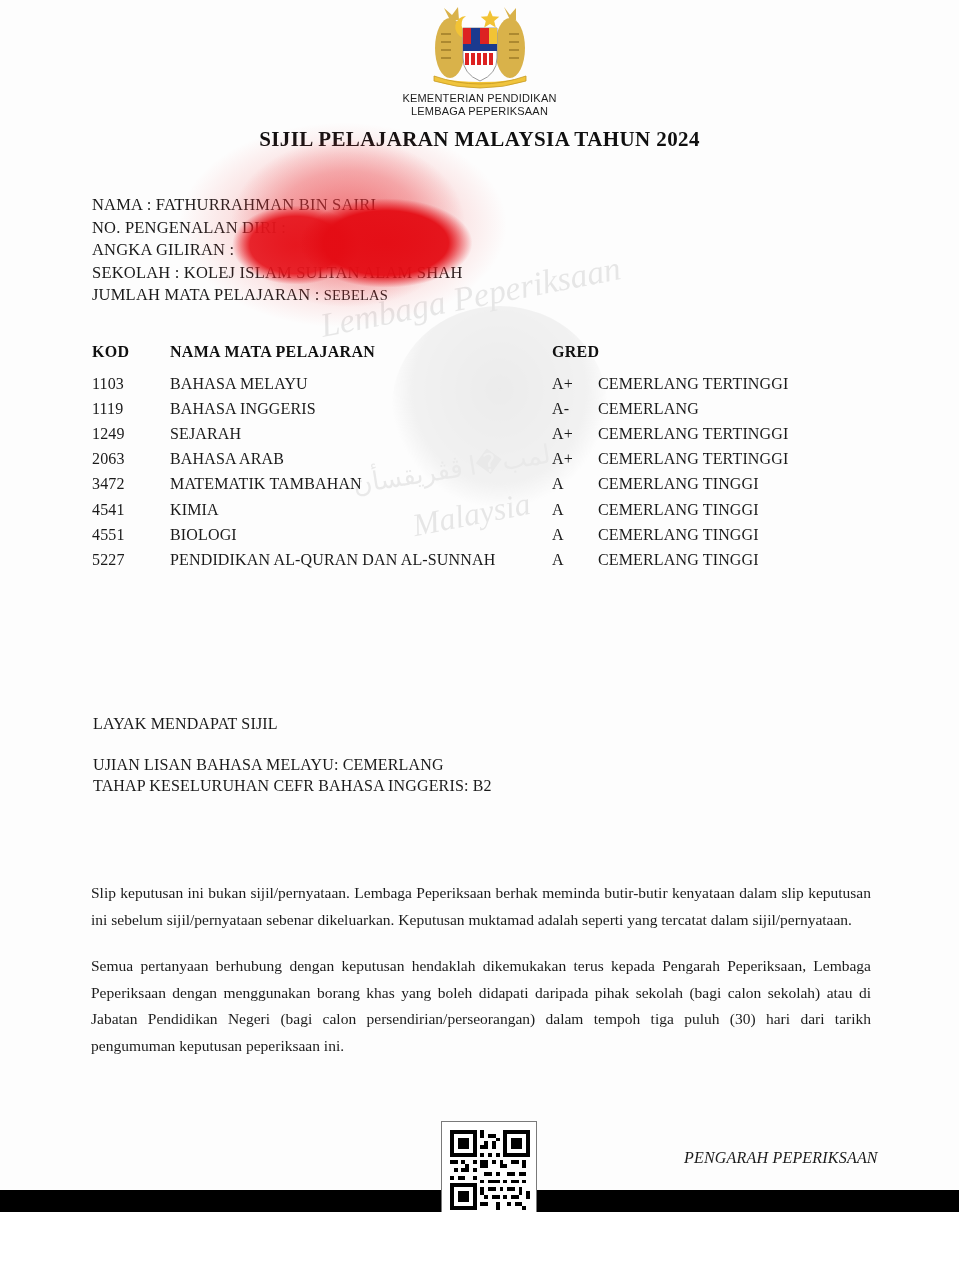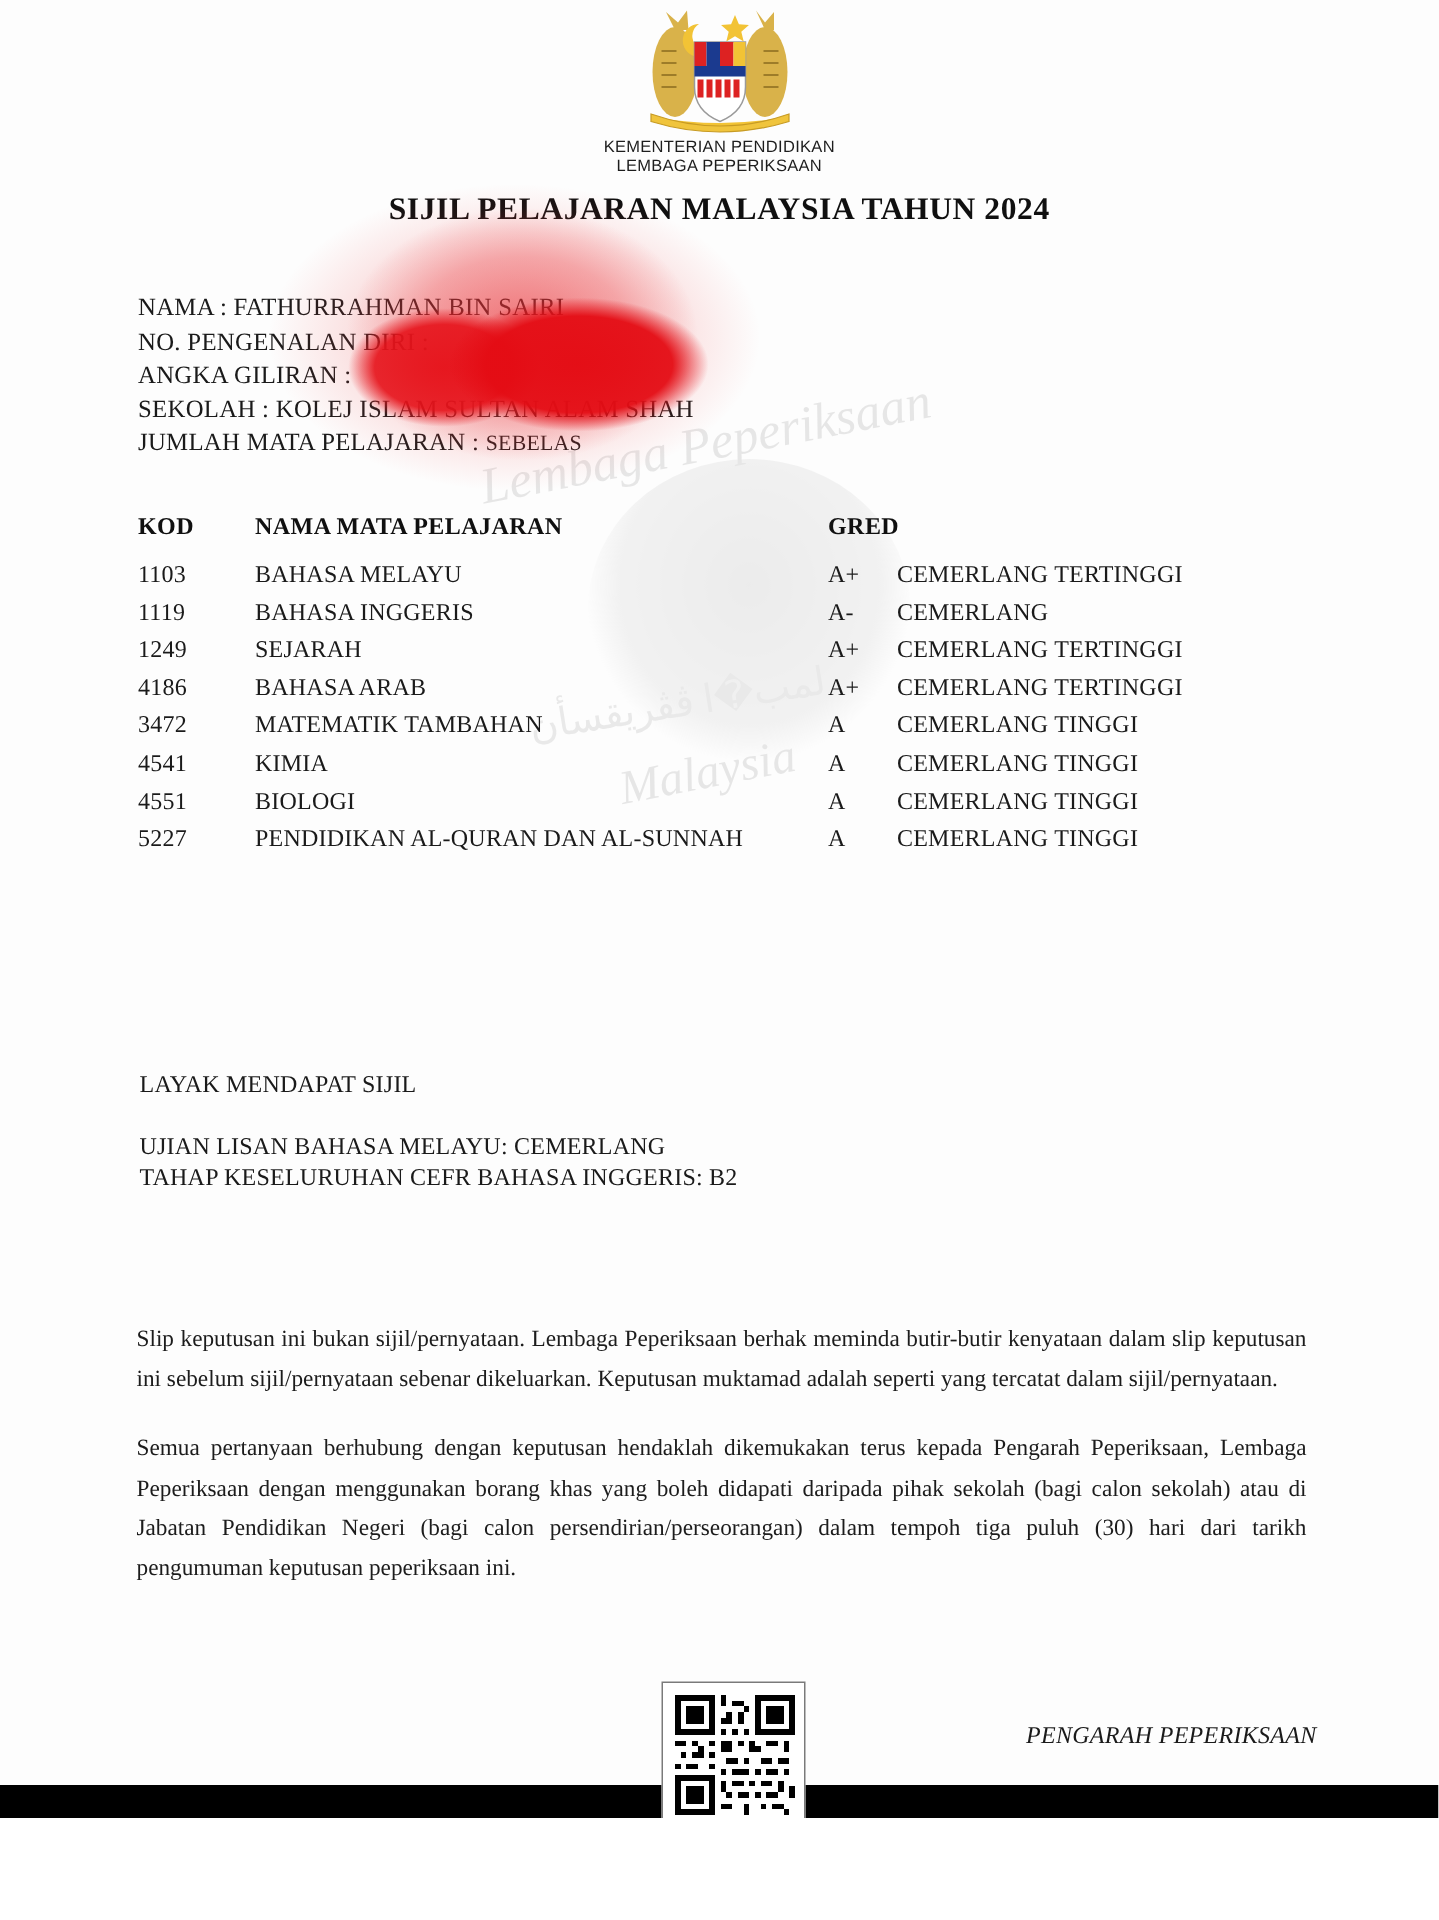--- a/index.html
+++ b/index.html
@@ -332,21 +332,21 @@
           <td class="col-gred">A-</td>
           <td class="col-taraf">CEMERLANG</td>
         </tr>
         <tr>
           <td class="col-kod">1249</td>
           <td class="col-nama">SEJARAH</td>
           <td class="col-gred">A+</td>
           <td class="col-taraf">CEMERLANG TERTINGGI</td>
         </tr>
         <tr>
-          <td class="col-kod">4186</td>
+          <td class="col-kod">2063</td>
           <td class="col-nama">BAHASA ARAB</td>
           <td class="col-gred">A+</td>
           <td class="col-taraf">CEMERLANG TERTINGGI</td>
         </tr>
         <tr>
           <td class="col-kod">3472</td>
           <td class="col-nama">MATEMATIK TAMBAHAN</td>
           <td class="col-gred">A</td>
           <td class="col-taraf">CEMERLANG TINGGI</td>
         </tr>

